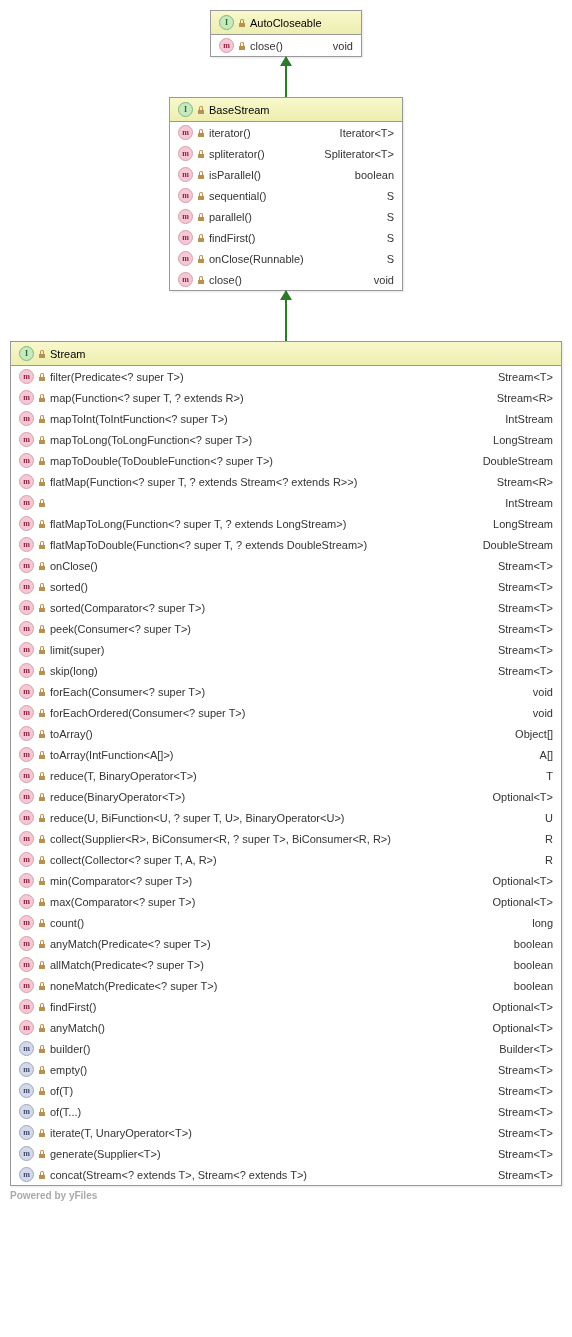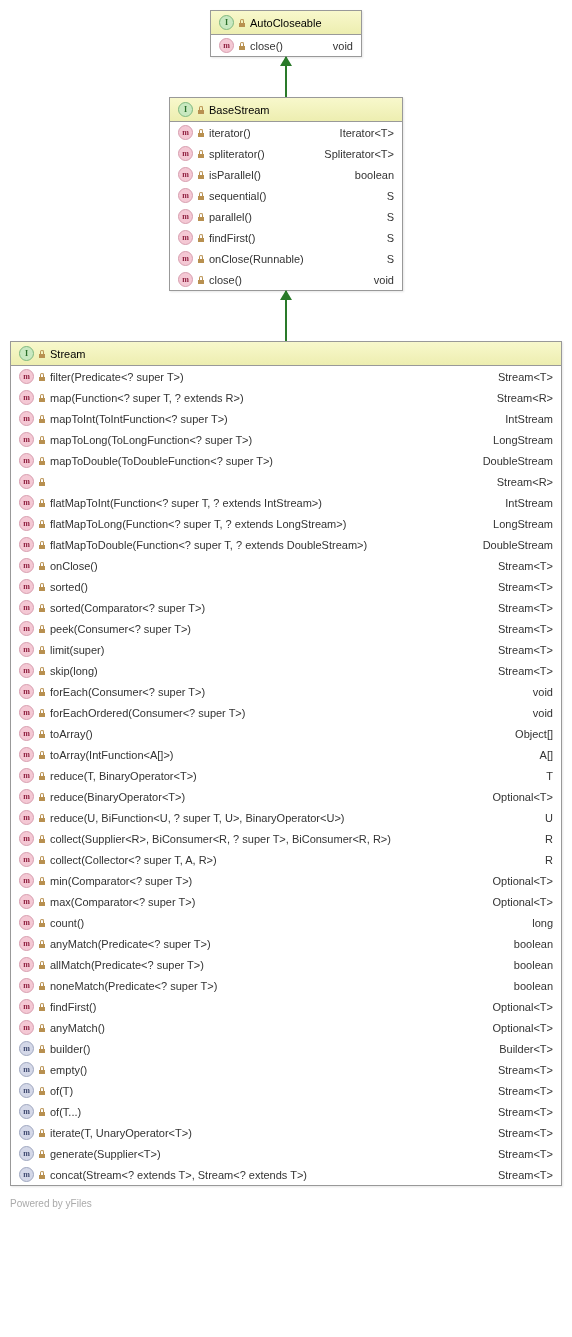--- a/index.html
+++ b/index.html
@@ -116,22 +116,23 @@
     border-left: 6px solid transparent;
     border-right: 6px solid transparent;
     border-bottom: 10px solid #2a7a2a;
   }
   .box-autocloseable { width: 150px; }
   .box-basestream { width: 232px; }
   .box-stream { width: 550px; }
   .footer-text {
     color: #aaa;
     font-size: 10px;
-    margin-top: 12px;
+    margin-top: 4px;
     align-self: flex-start;
+    font-weight: bold;
   }
 </style>
 </head>
 <body>
 
 <div class="diagram">
 
   <div class="class-box box-autocloseable">
     <div class="class-header">
       <span class="icon-circle icon-i">I</span>
@@ -257,27 +258,27 @@
         <div class="member-row">
           <span class="icon-circle icon-m">m</span>
           <span class="lock-icon"></span>
           <span class="member-name">mapToDouble(ToDoubleFunction&lt;? super T&gt;)</span>
           <span class="spacer"></span>
           <span class="return-type">DoubleStream</span>
         </div>
         <div class="member-row">
           <span class="icon-circle icon-m">m</span>
           <span class="lock-icon"></span>
+          <span class="member-name">flatMap(Function&lt;? super T, ? extends Stream&lt;? extends R&gt;&gt;)</span>
           <span class="spacer"></span>
           <span class="return-type">Stream&lt;R&gt;</span>
         </div>
         <div class="member-row">
           <span class="icon-circle icon-m">m</span>
           <span class="lock-icon"></span>
-          <span class="member-name">flatMapToInt(Function&lt;? super T, ? extends IntStream&gt;)</span>
           <span class="spacer"></span>
           <span class="return-type">IntStream</span>
         </div>
         <div class="member-row">
           <span class="icon-circle icon-m">m</span>
           <span class="lock-icon"></span>
           <span class="member-name">flatMapToLong(Function&lt;? super T, ? extends LongStream&gt;)</span>
           <span class="spacer"></span>
           <span class="return-type">LongStream</span>
         </div>

